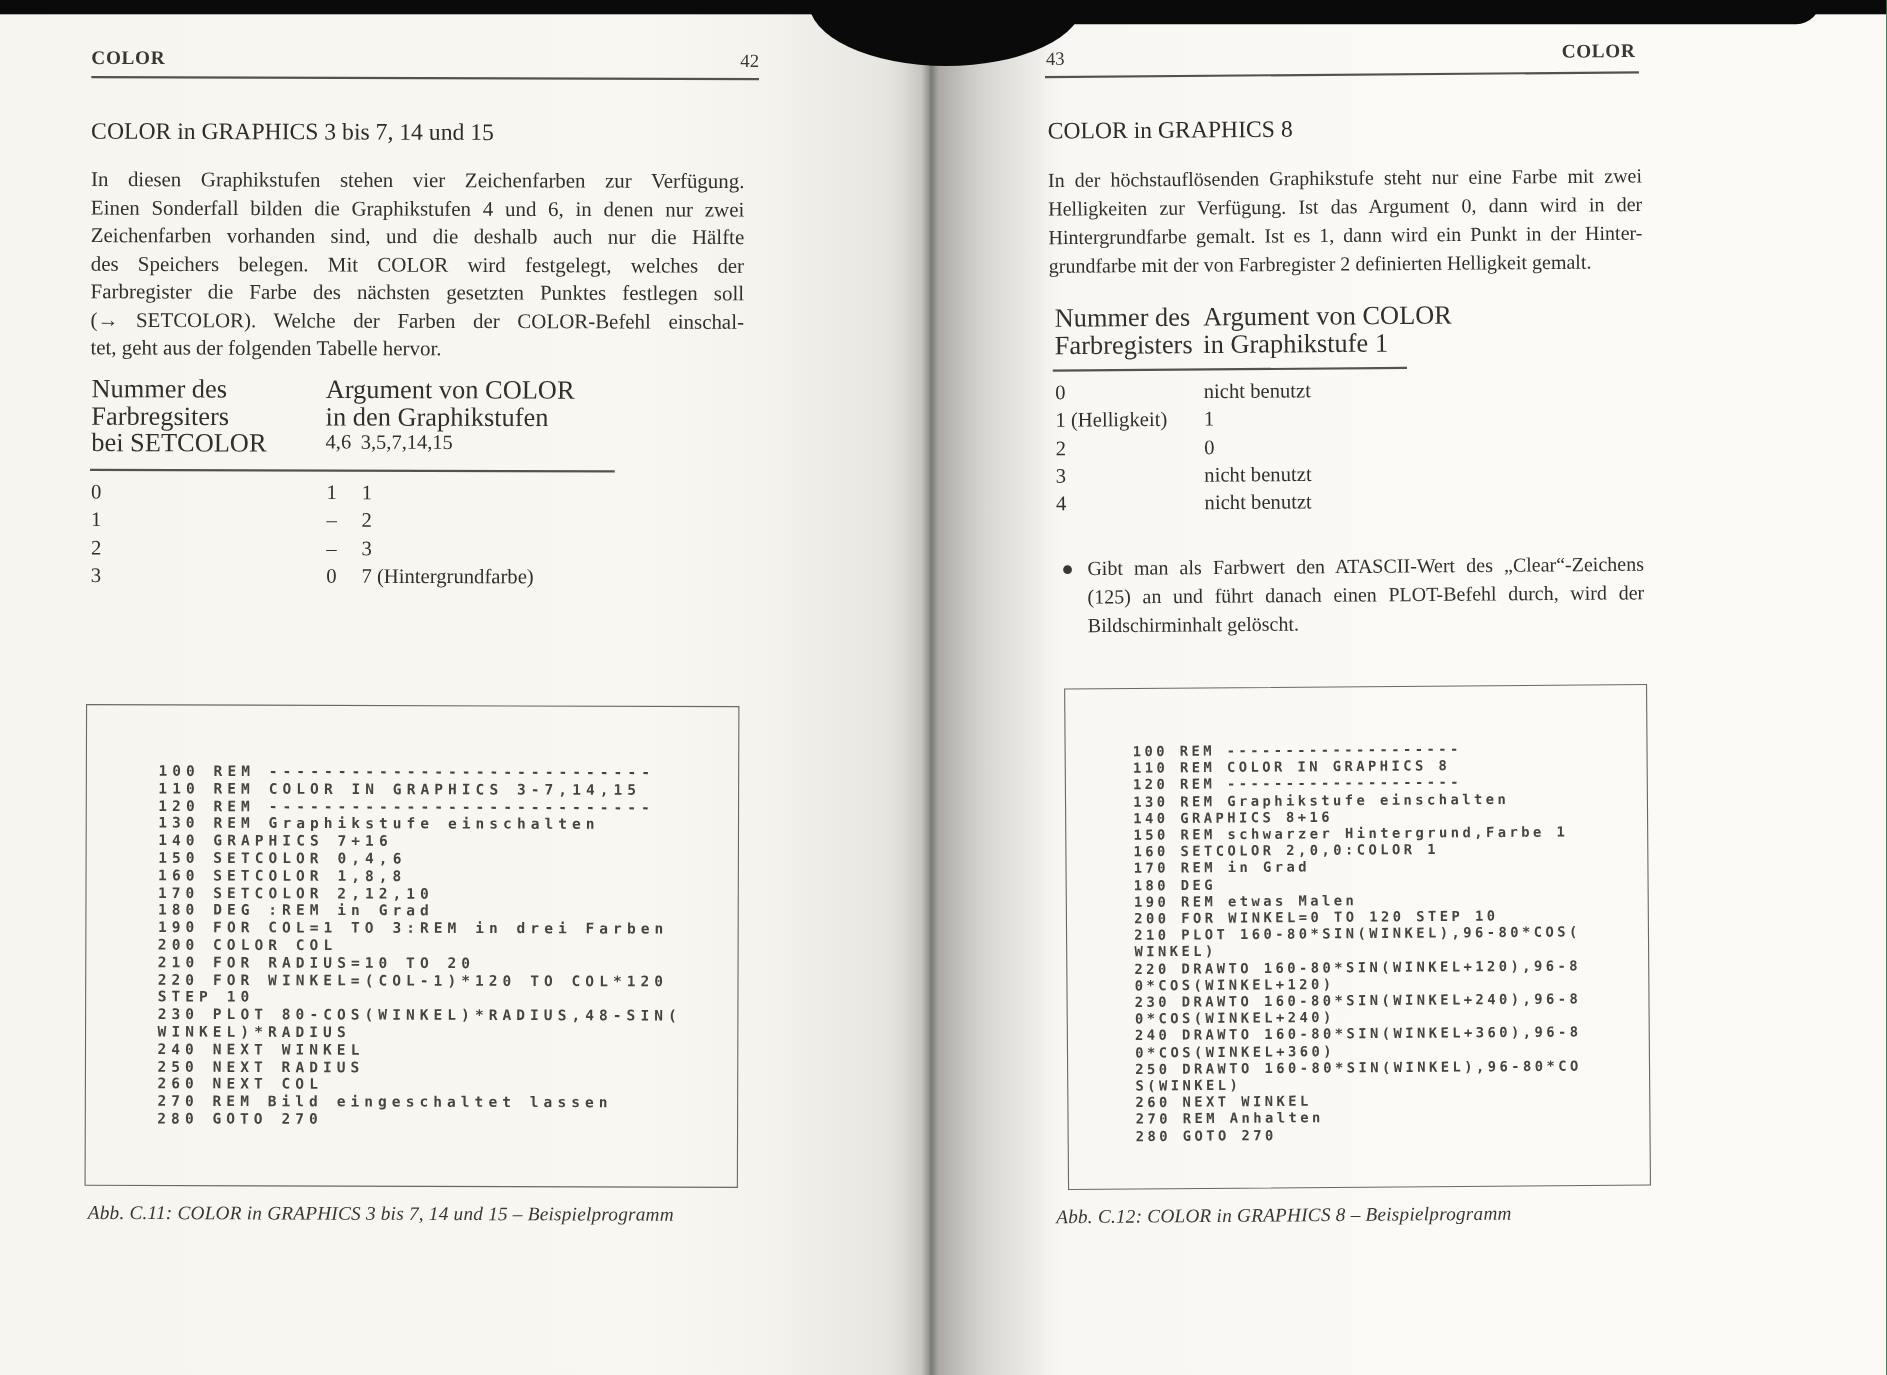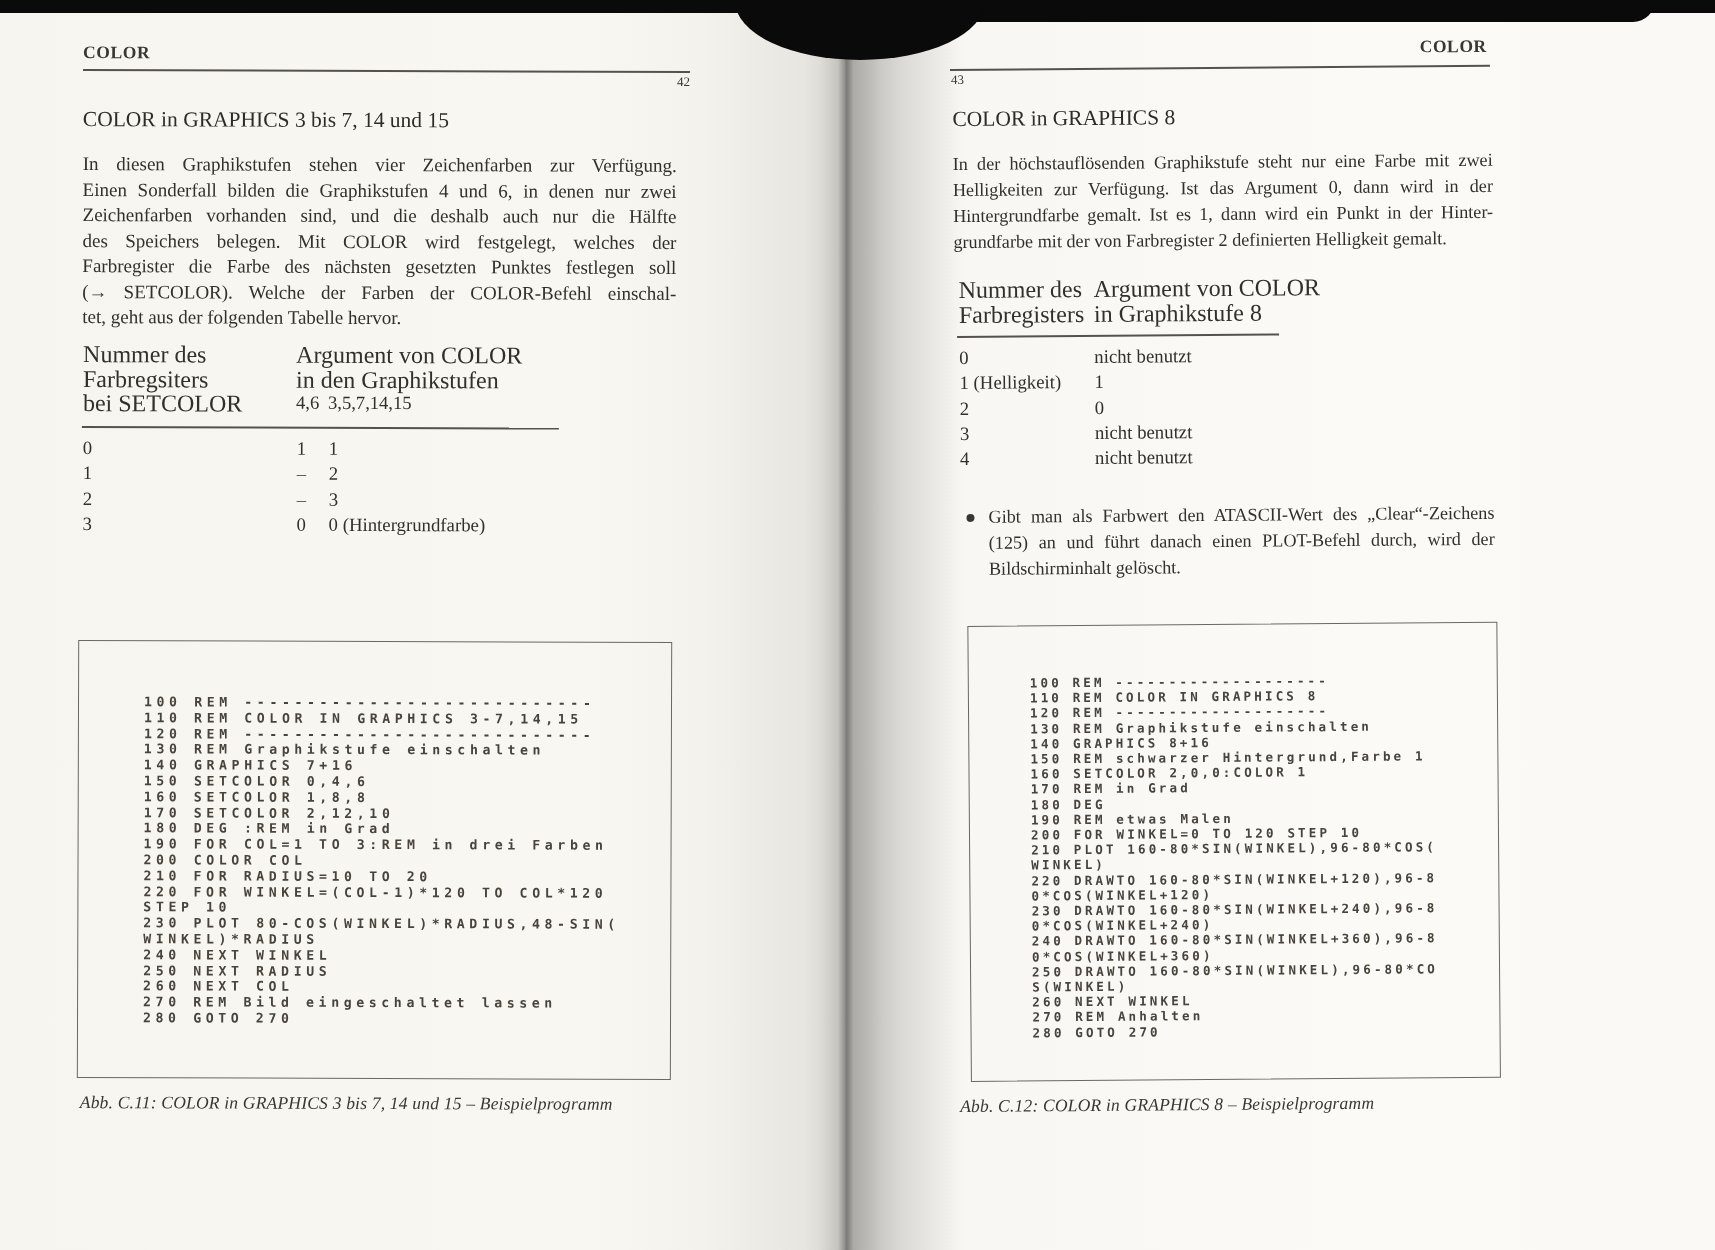--- a/index.html
+++ b/index.html
@@ -13,21 +13,21 @@
   #topbar{position:absolute;left:0;top:0;width:1715px;height:13px;background:#0a0a0a;}
   #topbar-right{position:absolute;left:855px;top:0;width:800px;height:22px;background:#0a0a0a;border-radius:0 0 30px 6px;}
   #spine-bump{position:absolute;left:735px;top:-58px;width:250px;height:118px;background:#0a0a0a;border-radius:50%;}
   #gutter{position:absolute;left:700px;top:12px;width:260px;height:1238px;pointer-events:none;
      background:linear-gradient(90deg,rgba(0,0,0,0) 0%,rgba(40,35,30,0.04) 40%,rgba(40,35,30,0.13) 53%,rgba(20,18,16,0.42) 56.5%,rgba(40,35,30,0.20) 59%,rgba(40,35,30,0.10) 70%,rgba(0,0,0,0) 100%);}
   .tilt-l{position:absolute;left:0;top:0;width:100%;height:100%;transform:rotate(0.18deg);transform-origin:60px 60px;}
   .tilt-r{position:absolute;left:0;top:0;width:100%;height:100%;transform:rotate(-0.45deg);transform-origin:110px 60px;}
   .abs{position:absolute;}
   
   .runhead{font-weight:bold;font-size:17.5px;letter-spacing:0.6px;color:#3a3733;}
-  .pagenum{font-size:13px;color:#3a3733;margin-top:28px;}
+  .pagenum{font-size:17px;color:#3a3733;}
   .headrule{height:2px;background:#55524d;}
   
   .title{font-size:21.5px;color:#2f2c28;}
   .para .pline{font-size:19px;line-height:25.5px;white-space:nowrap;}
   .para .pline.just{white-space:normal;text-align:justify;text-align-last:justify;}
   #page-right .para .pline{font-size:18.2px;line-height:26px;}
   
   .thead-lines div{font-size:24px;line-height:24.5px;white-space:nowrap;}
   .subhead span{display:inline-block;font-size:18.6px;font-family:Liberation Serif, serif;}
   .tbl-rule{height:2px;background:#55524d;}
@@ -78,21 +78,21 @@
           <div class="hline">in den Graphikstufen</div>
         </div>
       <div class="abs subhead" style="left:297px;top:379px;">
         <span class="sub-a">4,6</span><span>3,5,7,14,15</span>
       </div>
       <div class="abs tbl-rule" style="left:83px;top:414px;width:477px;"></div>
       <div class="abs ltable" style="left:84px;top:423px;">
           <div class="trow"><span class="c0">0</span><span class="c1">1</span><span class="c2">1</span></div>
           <div class="trow"><span class="c0">1</span><span class="c1">–</span><span class="c2">2</span></div>
           <div class="trow"><span class="c0">2</span><span class="c1">–</span><span class="c2">3</span></div>
-          <div class="trow"><span class="c0">3</span><span class="c1">0</span><span class="c2">0 (Hintergrundfarbe)</span></div>
+          <div class="trow"><span class="c0">3</span><span class="c1">0</span><span class="c2">7 (Hintergrundfarbe)</span></div>
         </div>
 
       <div class="abs codebox" style="left:80px;top:628px;width:592px;height:436px;"></div>
       <div class="abs code" id="listing-left" style="left:146px;top:682px;"><div class="cline">100 REM ----------------------------</div><div class="cline">110 REM COLOR IN GRAPHICS 3-7,14,15</div><div class="cline">120 REM ----------------------------</div><div class="cline">130 REM Graphikstufe einschalten</div><div class="cline">140 GRAPHICS 7+16</div><div class="cline">150 SETCOLOR 0,4,6</div><div class="cline">160 SETCOLOR 1,8,8</div><div class="cline">170 SETCOLOR 2,12,10</div><div class="cline">180 DEG :REM in Grad</div><div class="cline">190 FOR COL=1 TO 3:REM in drei Farben</div><div class="cline">200 COLOR COL</div><div class="cline">210 FOR RADIUS=10 TO 20</div><div class="cline">220 FOR WINKEL=(COL-1)*120 TO COL*120</div><div class="cline">STEP 10</div><div class="cline">230 PLOT 80-COS(WINKEL)*RADIUS,48-SIN(</div><div class="cline">WINKEL)*RADIUS</div><div class="cline">240 NEXT WINKEL</div><div class="cline">250 NEXT RADIUS</div><div class="cline">260 NEXT COL</div><div class="cline">270 REM Bild eingeschaltet lassen</div><div class="cline">280 GOTO 270</div></div>
 
       <div class="abs caption" style="left:83px;top:1080px;">Abb. C.11:  COLOR in GRAPHICS 3 bis 7, 14 und 15 – Beispielprogramm</div>
     </div>
   </div>
 
   <div class="page" id="page-right">
@@ -109,21 +109,21 @@
           <div class="pline just">Hintergrundfarbe gemalt. Ist es 1, dann wird ein Punkt in der Hinter-</div>
           <div class="pline">grundfarbe mit der von Farbregister 2 definierten Helligkeit gemalt.</div>
         </div>
 
       <div class="abs thead-lines" style="left:112px;top:266px;">
           <div class="hline">Nummer des</div>
           <div class="hline">Farbregisters</div>
         </div>
       <div class="abs thead-lines" style="left:247px;top:266px;">
           <div class="hline">Argument von COLOR</div>
-          <div class="hline">in Graphikstufe 8</div>
+          <div class="hline">in Graphikstufe 1</div>
         </div>
       <div class="abs tbl-rule" style="left:110px;top:324px;width:322px;"></div>
       <div class="abs rtable" style="left:112px;top:333px;">
           <div class="trow"><span class="c0">0</span><span class="c1">nicht benutzt</span></div>
           <div class="trow"><span class="c0">1 (Helligkeit)</span><span class="c1">1</span></div>
           <div class="trow"><span class="c0">2</span><span class="c1">0</span></div>
           <div class="trow"><span class="c0">3</span><span class="c1">nicht benutzt</span></div>
           <div class="trow"><span class="c0">4</span><span class="c1">nicht benutzt</span></div>
         </div>
 

